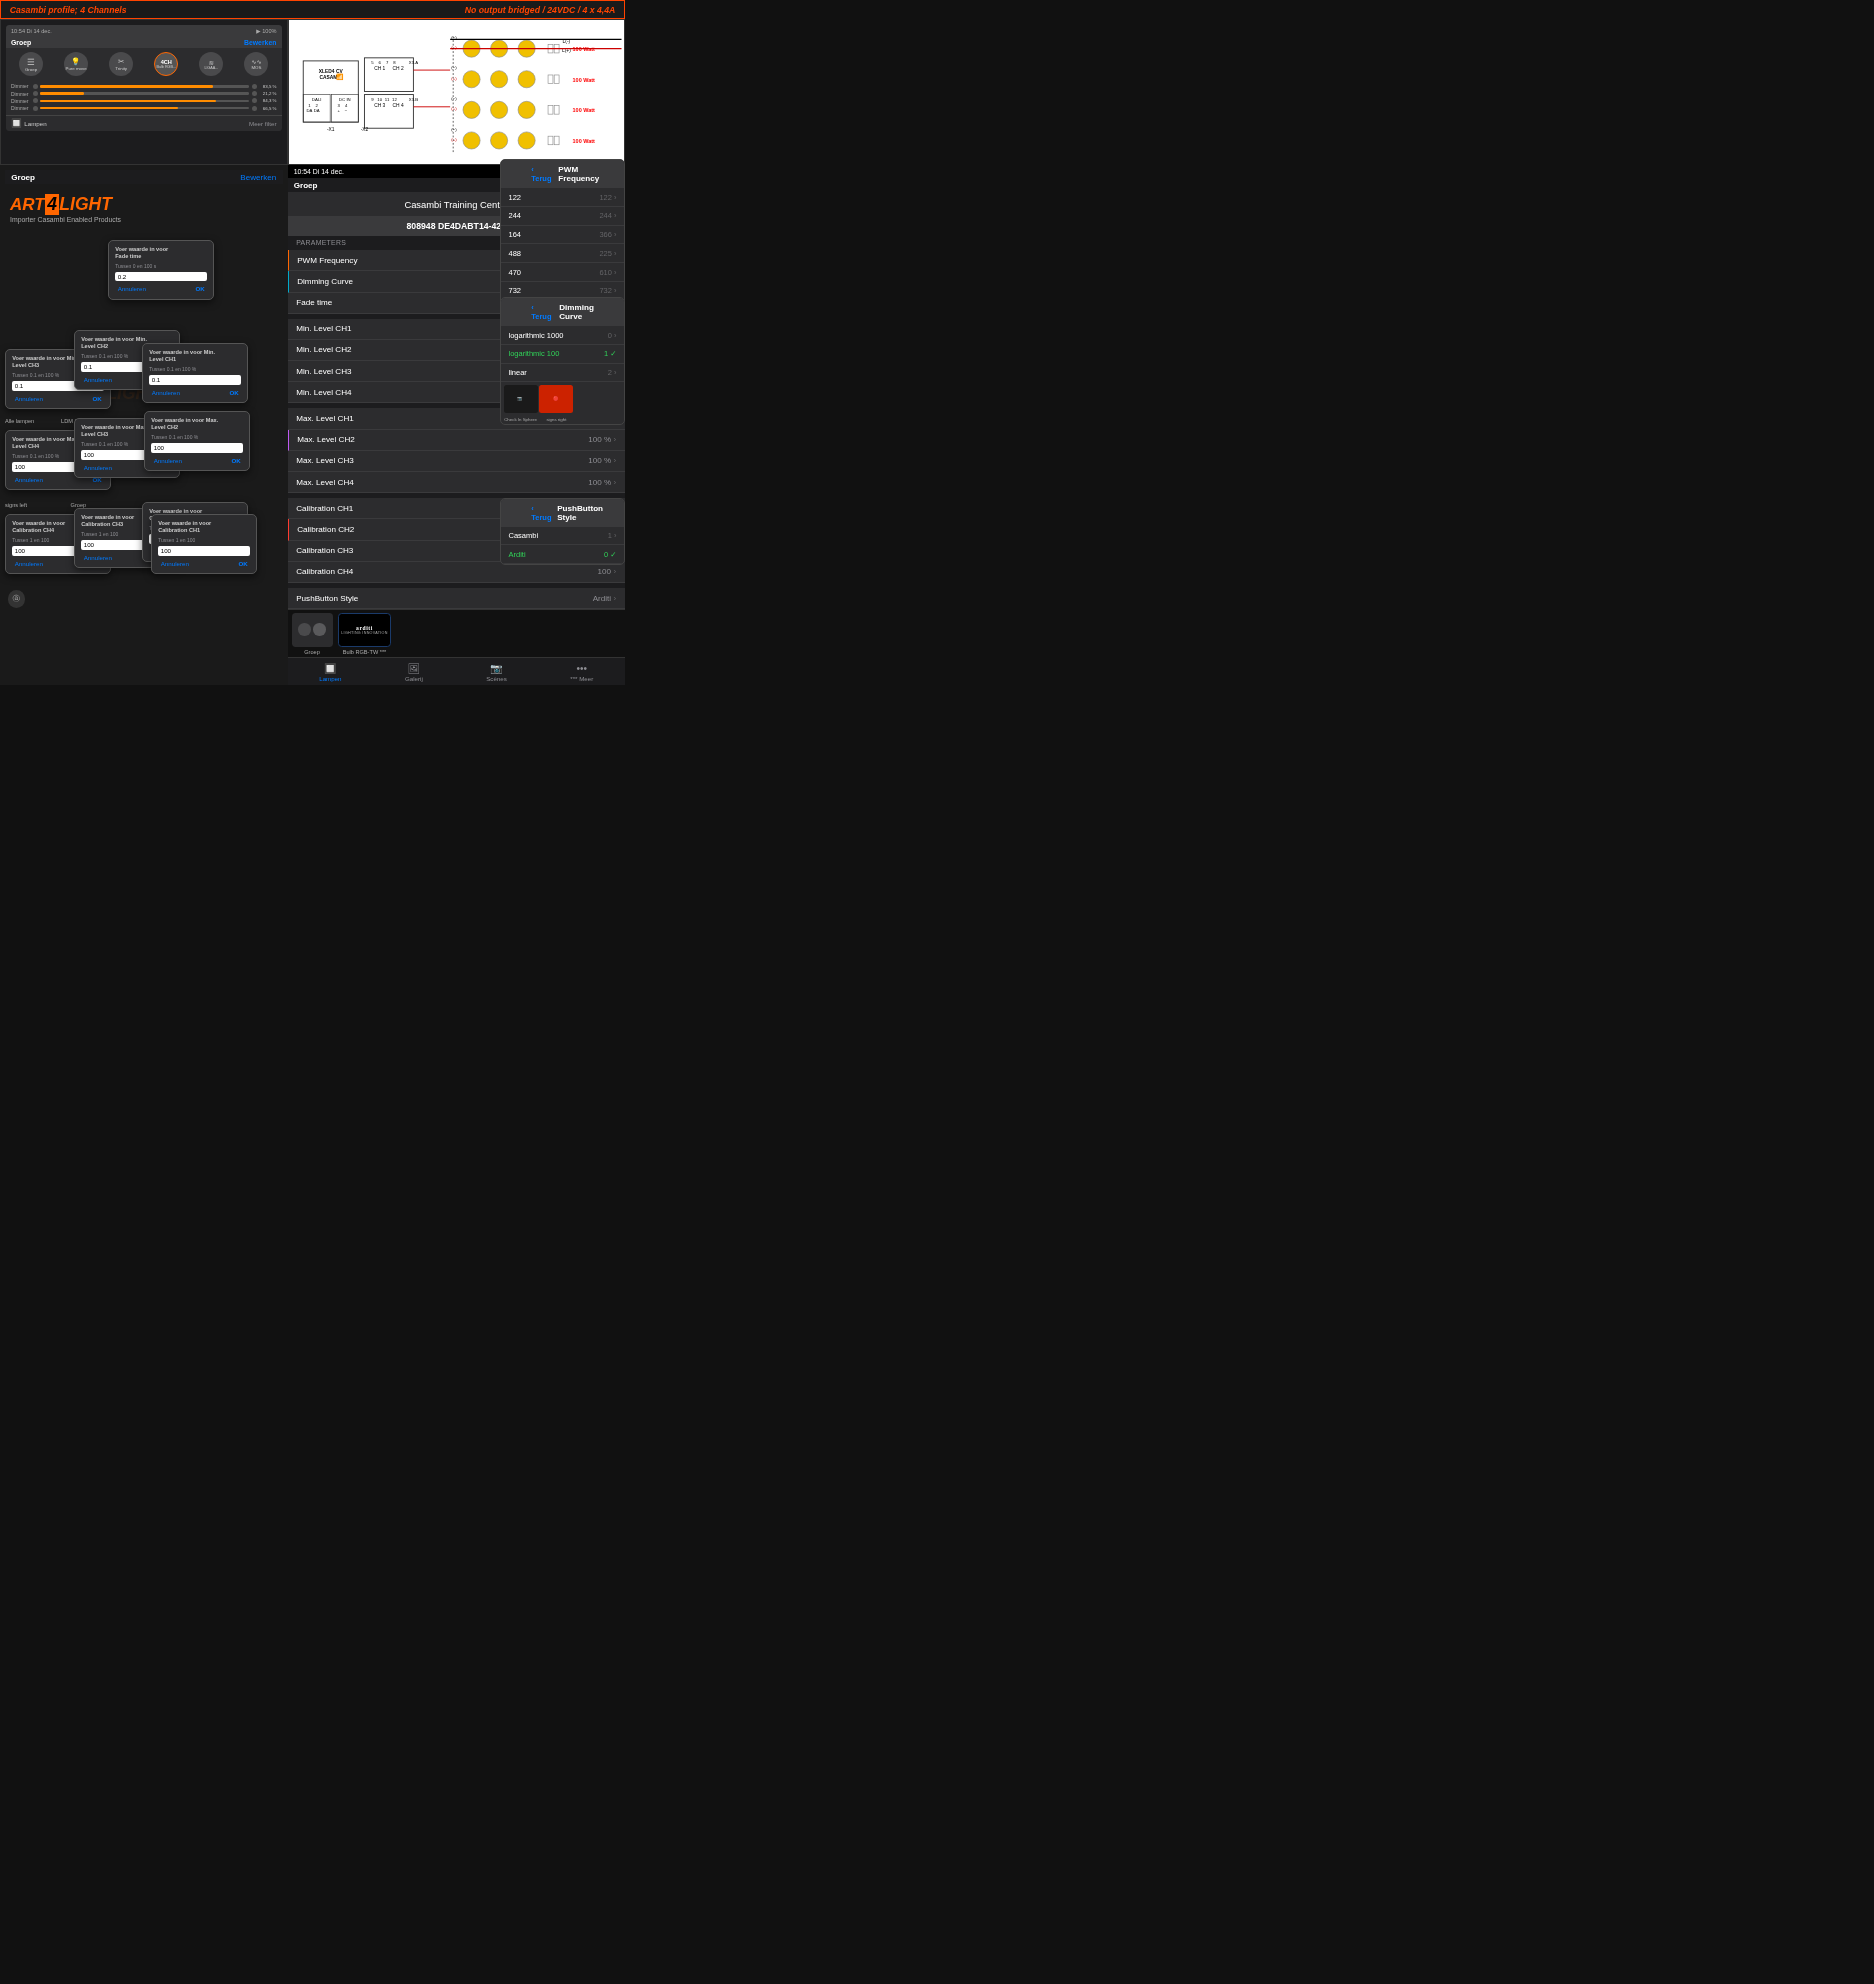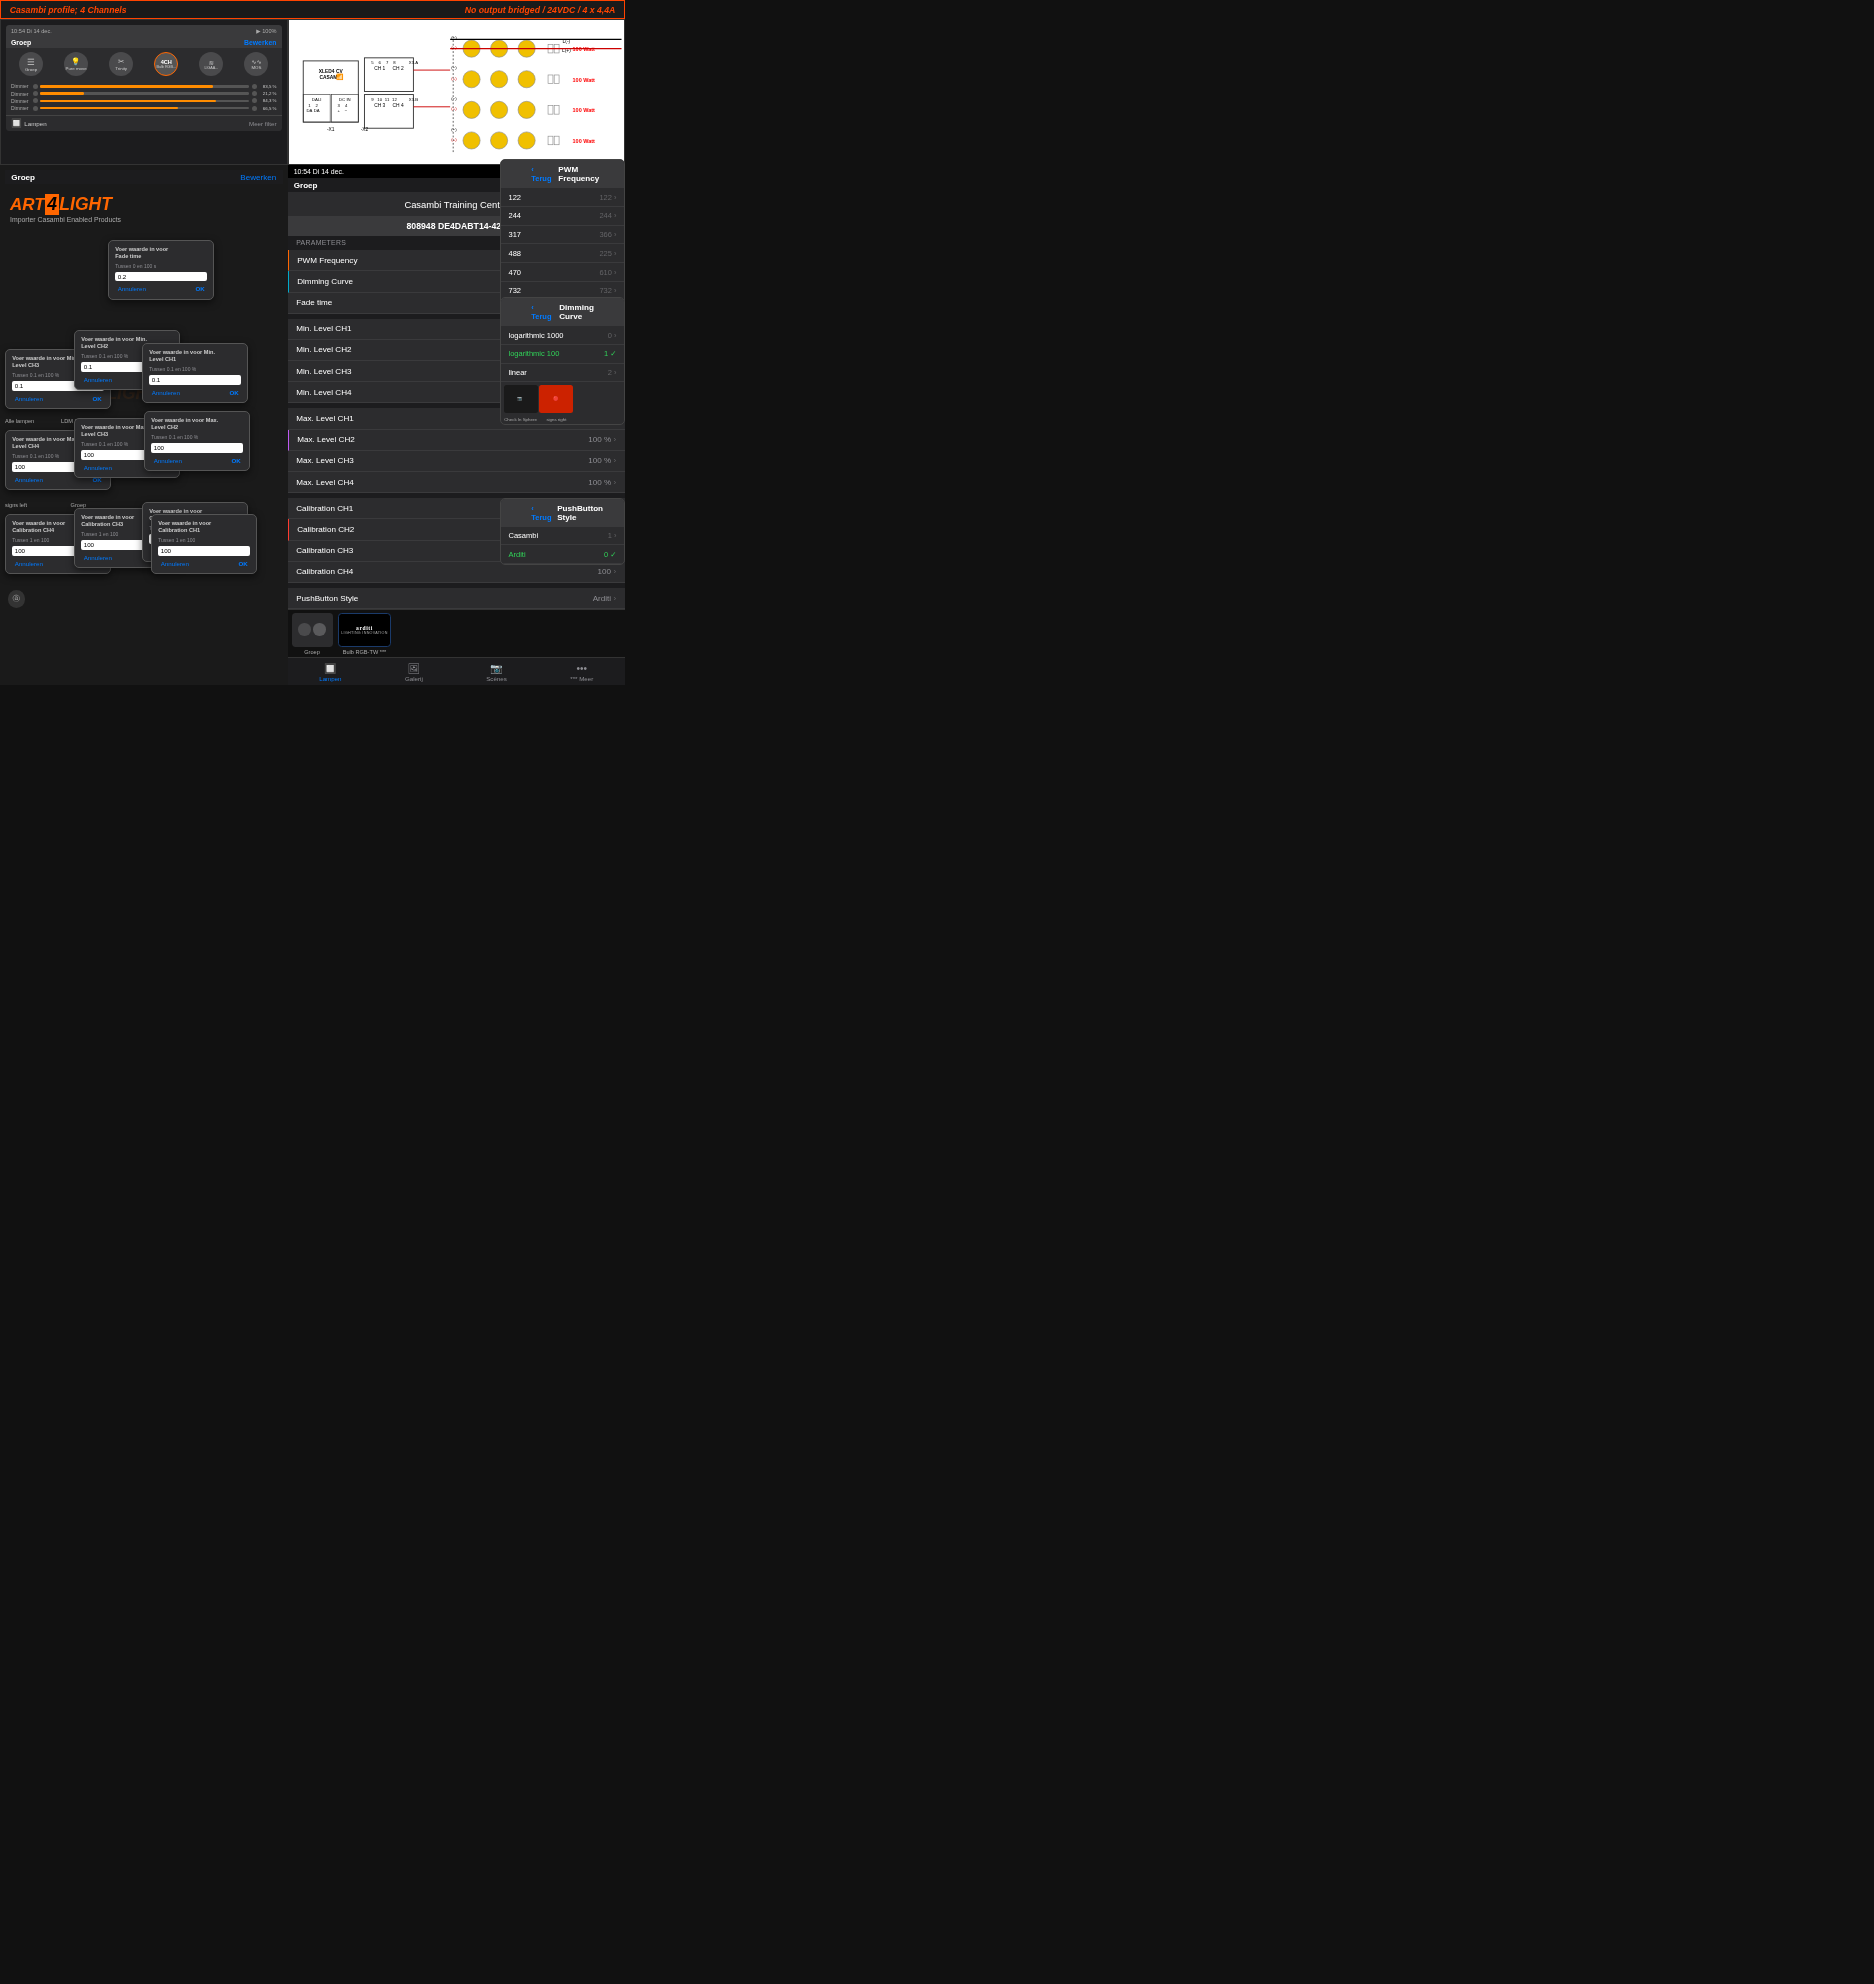--- a/index.html
+++ b/index.html
@@ -851,21 +851,21 @@
           </div>
           <div class="popup-row">
               <span>122</span>
               <span style="color:#636366;">122 ›</span>
             </div>
           <div class="popup-row">
               <span>244</span>
               <span style="color:#636366;">244 ›</span>
             </div>
           <div class="popup-row">
-              <span>317</span>
+              <span>164</span>
               <span style="color:#636366;">366 ›</span>
             </div>
           <div class="popup-row">
               <span>488</span>
               <span style="color:#636366;">225 ›</span>
             </div>
           <div class="popup-row">
               <span>470</span>
               <span style="color:#636366;">610 ›</span>
             </div>

